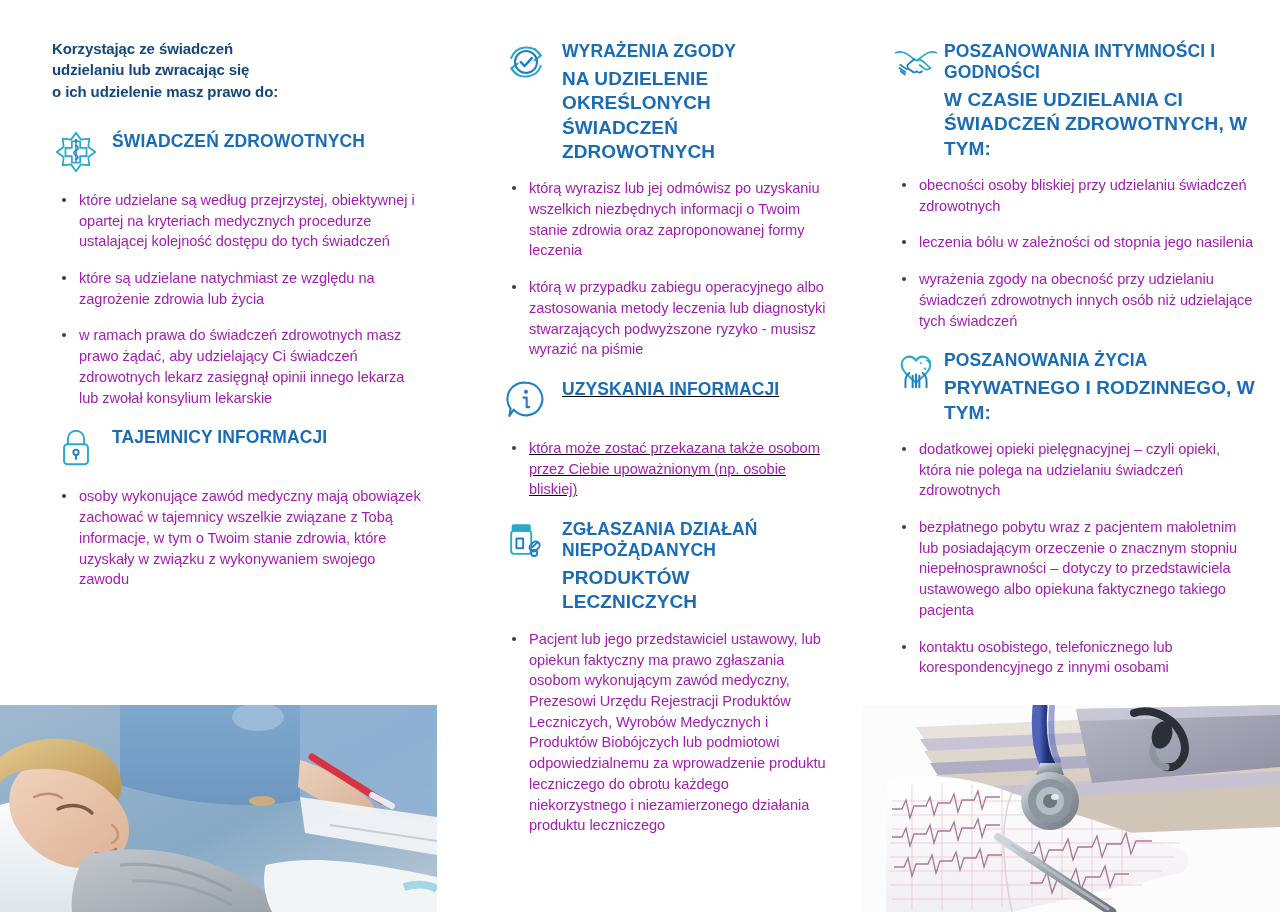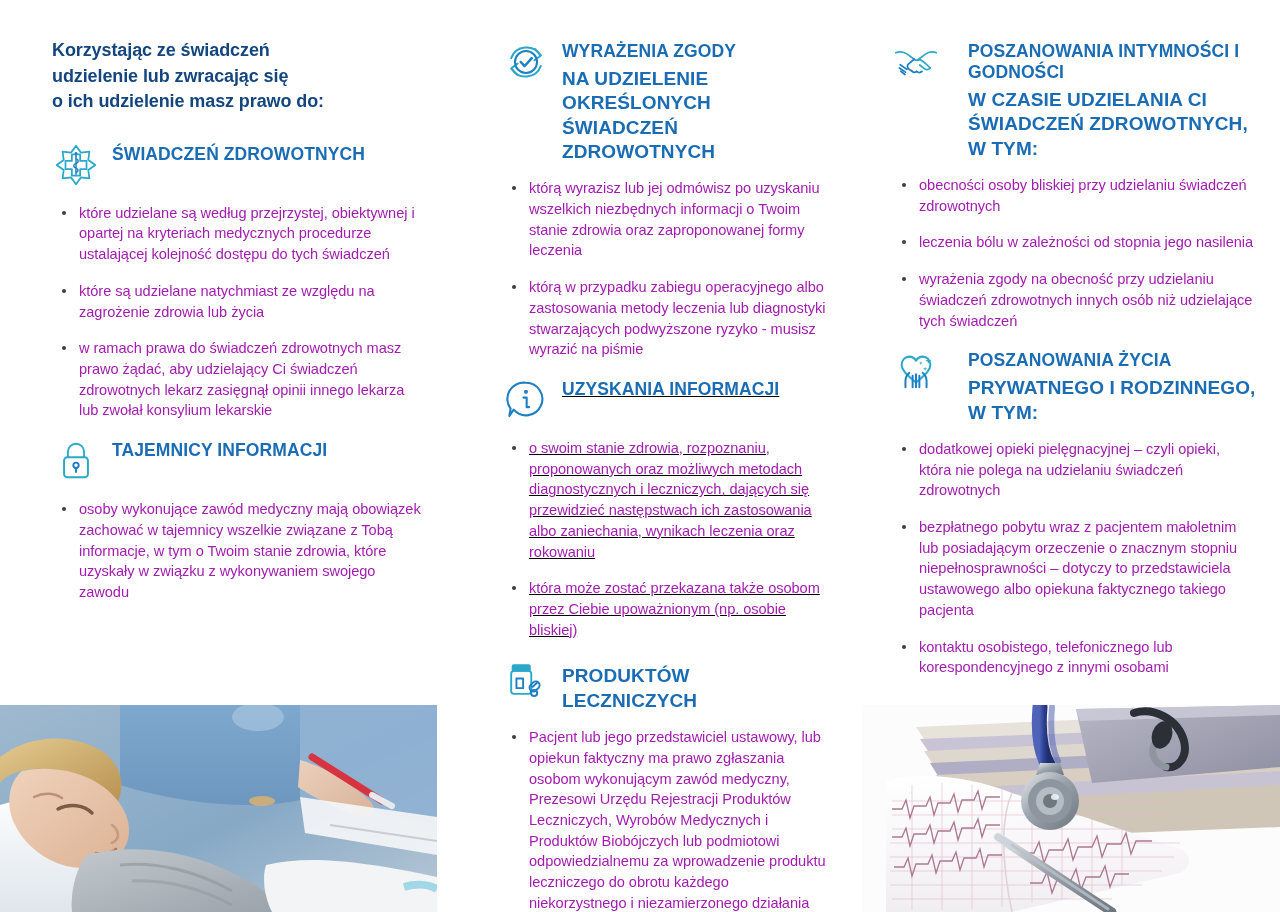--- a/index.html
+++ b/index.html
@@ -30,21 +30,21 @@
     position: relative;
   }
   .col-1 { width: 440px; padding: 38px 18px 0 52px; }
   .col-2 { width: 400px; padding: 38px 12px 0 62px; }
   .col-3 { width: 440px; padding: 38px 24px 0 52px; }
 
   
   .intro {
     color: #13467f;
     font-weight: bold;
-    font-size: 18px;
+    font-size: 15px;
     line-height: 1.42;
     letter-spacing: -0.1px;
     margin-bottom: 26px;
   }
 
   
   .section { margin-bottom: 6px; }
 
   .sec-head {
     display: flex;
@@ -74,21 +74,21 @@
   .sec-sub {
     color: #1a6cb4;
     font-weight: bold;
     font-size: 19px;
     line-height: 1.28;
     letter-spacing: 0.1px;
     margin-top: 5px;
   }
 
   
-  .sec-head.tight { gap: 28px; }
+  .sec-head.tight { gap: 4px; }
 
   
   ul.bullets {
     list-style: none;
     margin: 0 0 4px 0;
     padding: 0;
   }
   ul.bullets li {
     position: relative;
     padding-left: 27px;
@@ -124,21 +124,21 @@
 <body>
 
 <div class="page">
 
   <div class="columns">
 
     <div class="col col-1">
 
       <div class="intro">
         <div>Korzystając ze świadczeń</div>
-        <div>udzielenie lub zwracając się</div>
+        <div>udzielaniu lub zwracając się</div>
         <div>o ich udzielenie masz prawo do:</div>
       </div>
 
       <div class="section">
         <div class="sec-head">
           <span class="sec-icon">
             <svg width="44" height="44" viewBox="0 0 48 48">
               <g fill="none" stroke="#2aa8c9" stroke-width="1.9" stroke-linejoin="round">
                 <path d="M24 3 L29.4 10.5 L38.6 9.3 L37.4 18.5 L45 24 L37.4 29.5 L38.6 38.7 L29.4 37.5 L24 45 L18.6 37.5 L9.4 38.7 L10.6 29.5 L3 24 L10.6 18.5 L9.4 9.3 L18.6 10.5 Z"></path>
                 <path d="M19.5 12.5 L28.5 12.5 L28.5 19.5 L35.5 19.5 L35.5 28.5 L28.5 28.5 L28.5 35.5 L19.5 35.5 L19.5 28.5 L12.5 28.5 L12.5 19.5 L19.5 19.5 Z"></path>
@@ -222,21 +222,20 @@
               <path d="M23 5 a17 17 0 1 1 -12.8 28.1 l-4.6 6.6 l1.3 -7.7 A17 17 0 0 1 23 5 Z" fill="none" stroke="#1f7fc4" stroke-width="2.2" stroke-linejoin="round"></path>
               <circle cx="23" cy="14.5" r="2.1" fill="#1f7fc4"></circle>
               <path d="M20.3 20.5 h3.4 v10 h2.6" fill="none" stroke="#1f7fc4" stroke-width="2.2" stroke-linecap="round" stroke-linejoin="round"></path>
             </svg>
           </span>
           <div class="sec-titles">
             <div class="sec-title">UZYSKANIA INFORMACJI</div>
           </div>
         </div>
         <ul class="bullets">
-          <li>o swoim stanie zdrowia, rozpoznaniu, proponowanych oraz możliwych metodach diagnostycznych i leczniczych, dających się przewidzieć następstwach ich zastosowania albo zaniechania, wynikach leczenia oraz rokowaniu</li>
           <li>która może zostać przekazana także osobom przez Ciebie upoważnionym (np. osobie bliskiej)</li>
         </ul>
       </div>
 
       <div class="section" style="margin-top:12px;">
         <div class="sec-head">
           <span class="sec-icon">
             <svg width="44" height="44" viewBox="0 0 46 46">
               <g fill="none" stroke="#2aa8c9" stroke-width="2" stroke-linejoin="round">
                 <rect x="9" y="7.5" width="18" height="6" rx="1.2" fill="#2aa8c9"></rect>
@@ -244,20 +243,21 @@
               </g>
               <path d="M13 21.5 h7 v10 h-7 z" fill="none" stroke="#1f7fc4" stroke-width="2" stroke-linejoin="round"></path>
               <g fill="none" stroke="#1f7fc4" stroke-width="2" stroke-linejoin="round">
                 <path d="M30.5 25.5 a4 4 0 0 1 5.7 5.6 l-2.8 2.8 a4 4 0 0 1 -5.7 -5.6 Z"></path>
                 <line x1="29.3" y1="30.9" x2="34.9" y2="25.3" transform="rotate(2 32 28)"></line>
               </g>
               <circle cx="31.5" cy="36.5" r="3.2" fill="none" stroke="#1f7fc4" stroke-width="2"></circle>
             </svg>
           </span>
           <div class="sec-titles">
+            <div class="sec-title">ZGŁASZANIA DZIAŁAŃ NIEPOŻĄDANYCH</div>
             <div class="sec-sub">PRODUKTÓW LECZNICZYCH</div>
           </div>
         </div>
         <ul class="bullets">
           <li>Pacjent lub jego przedstawiciel ustawowy, lub opiekun faktyczny ma prawo zgłaszania osobom wykonującym zawód medyczny, Prezesowi Urzędu Rejestracji Produktów Leczniczych, Wyrobów Medycznych i Produktów Biobójczych lub podmiotowi odpowiedzialnemu za wprowadzenie produktu leczniczego do obrotu każdego niekorzystnego i niezamierzonego działania produktu leczniczego</li>
         </ul>
       </div>
 
     </div>
 

